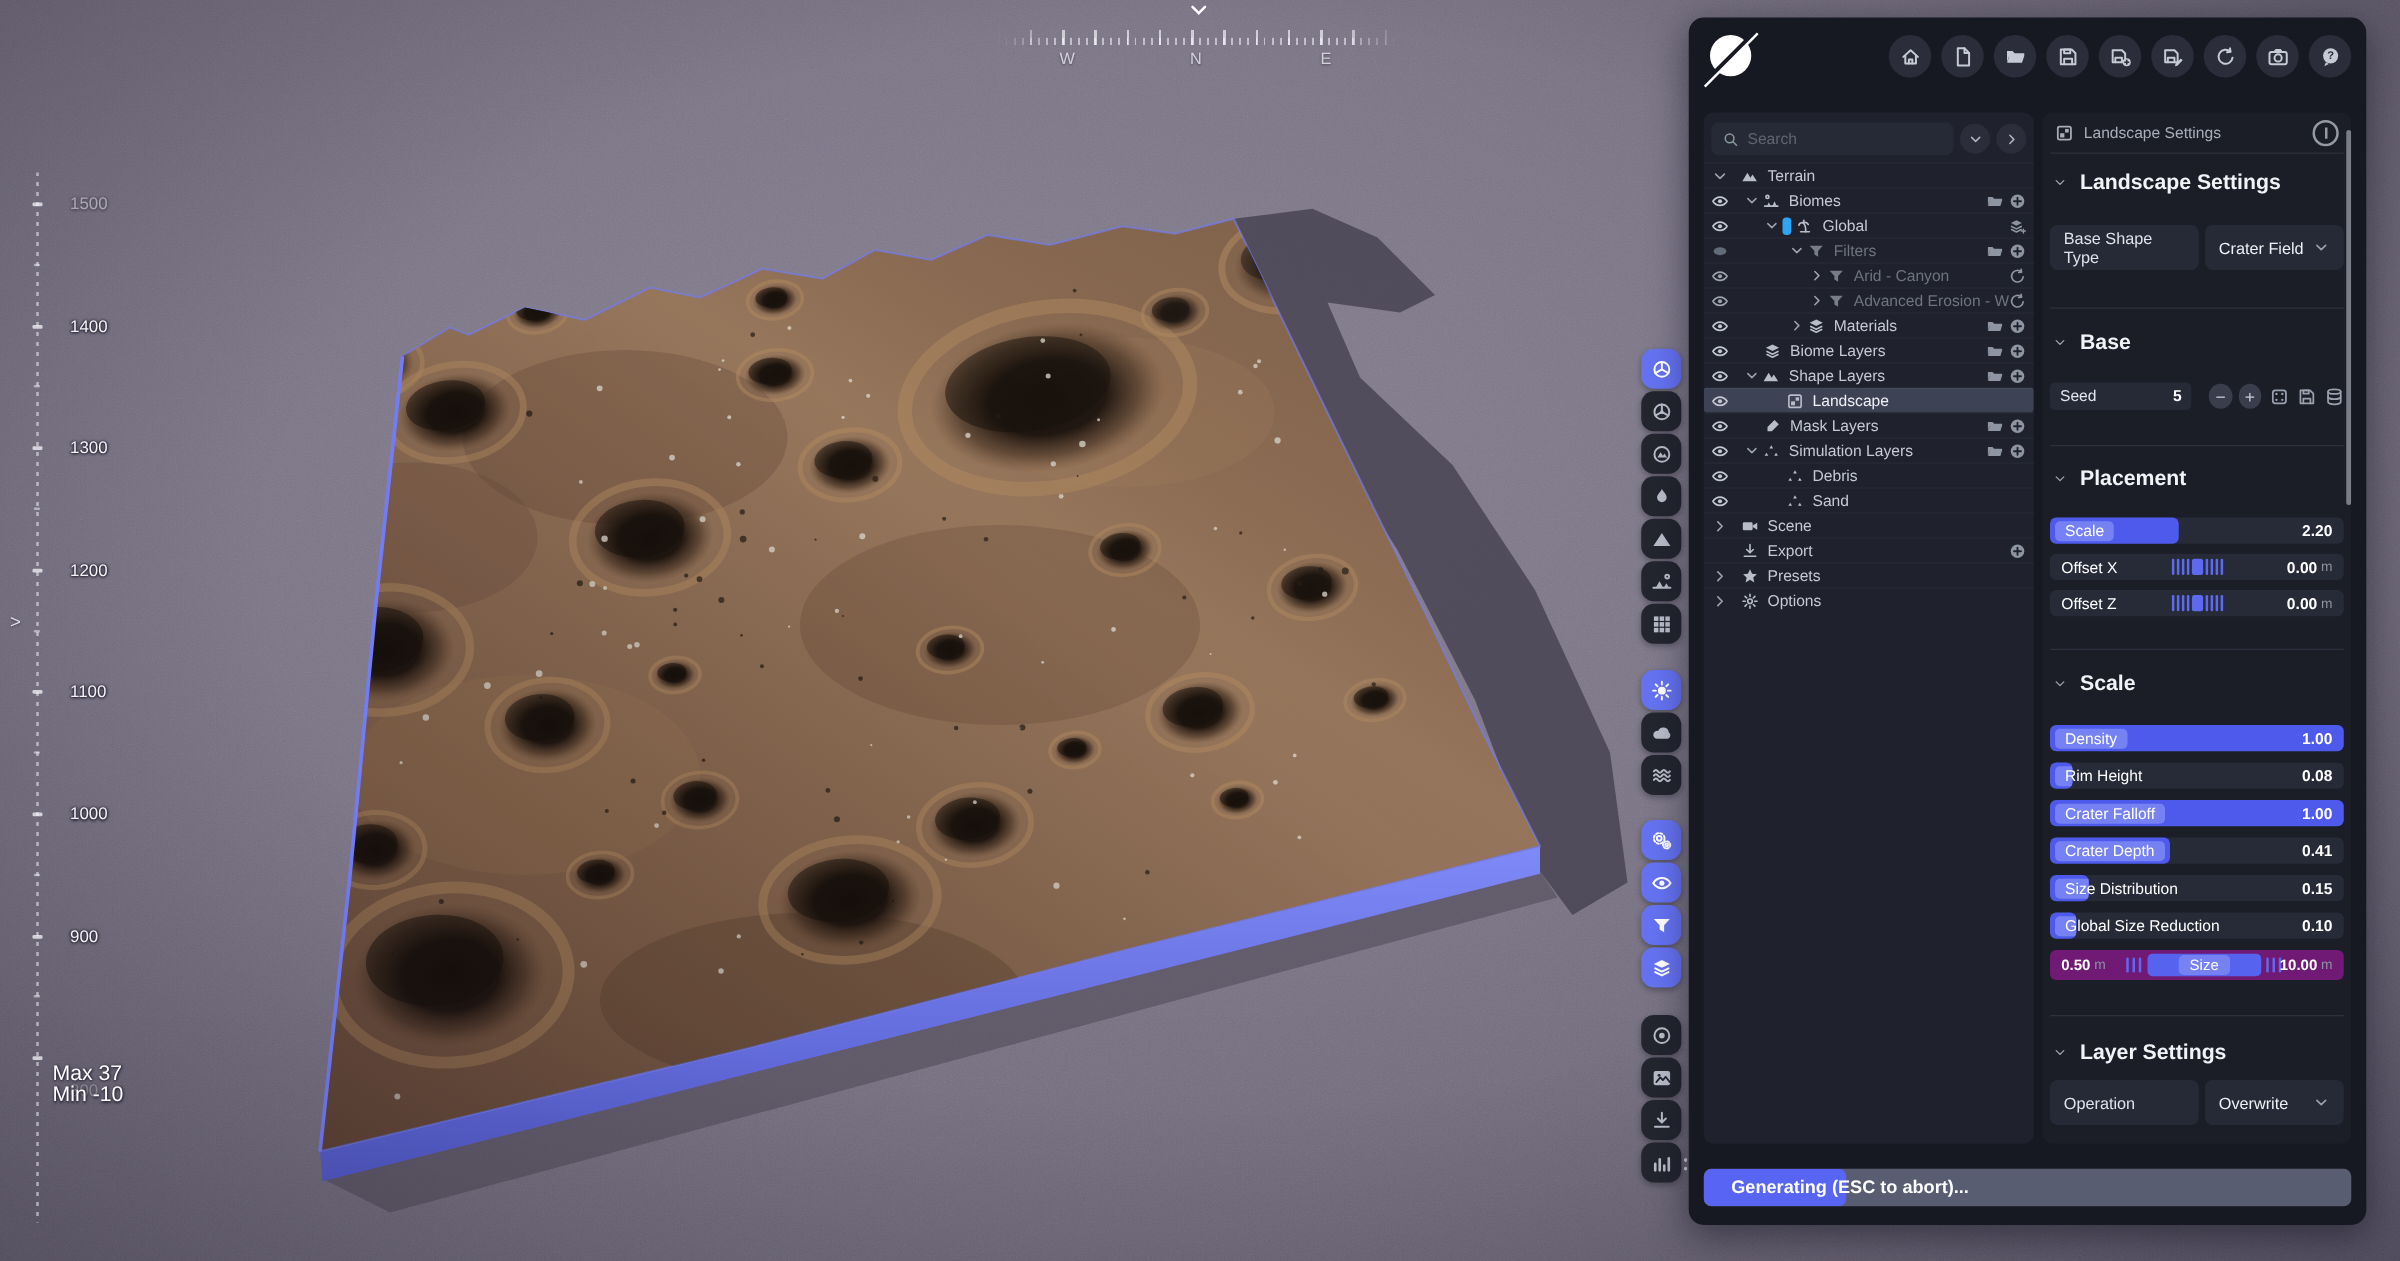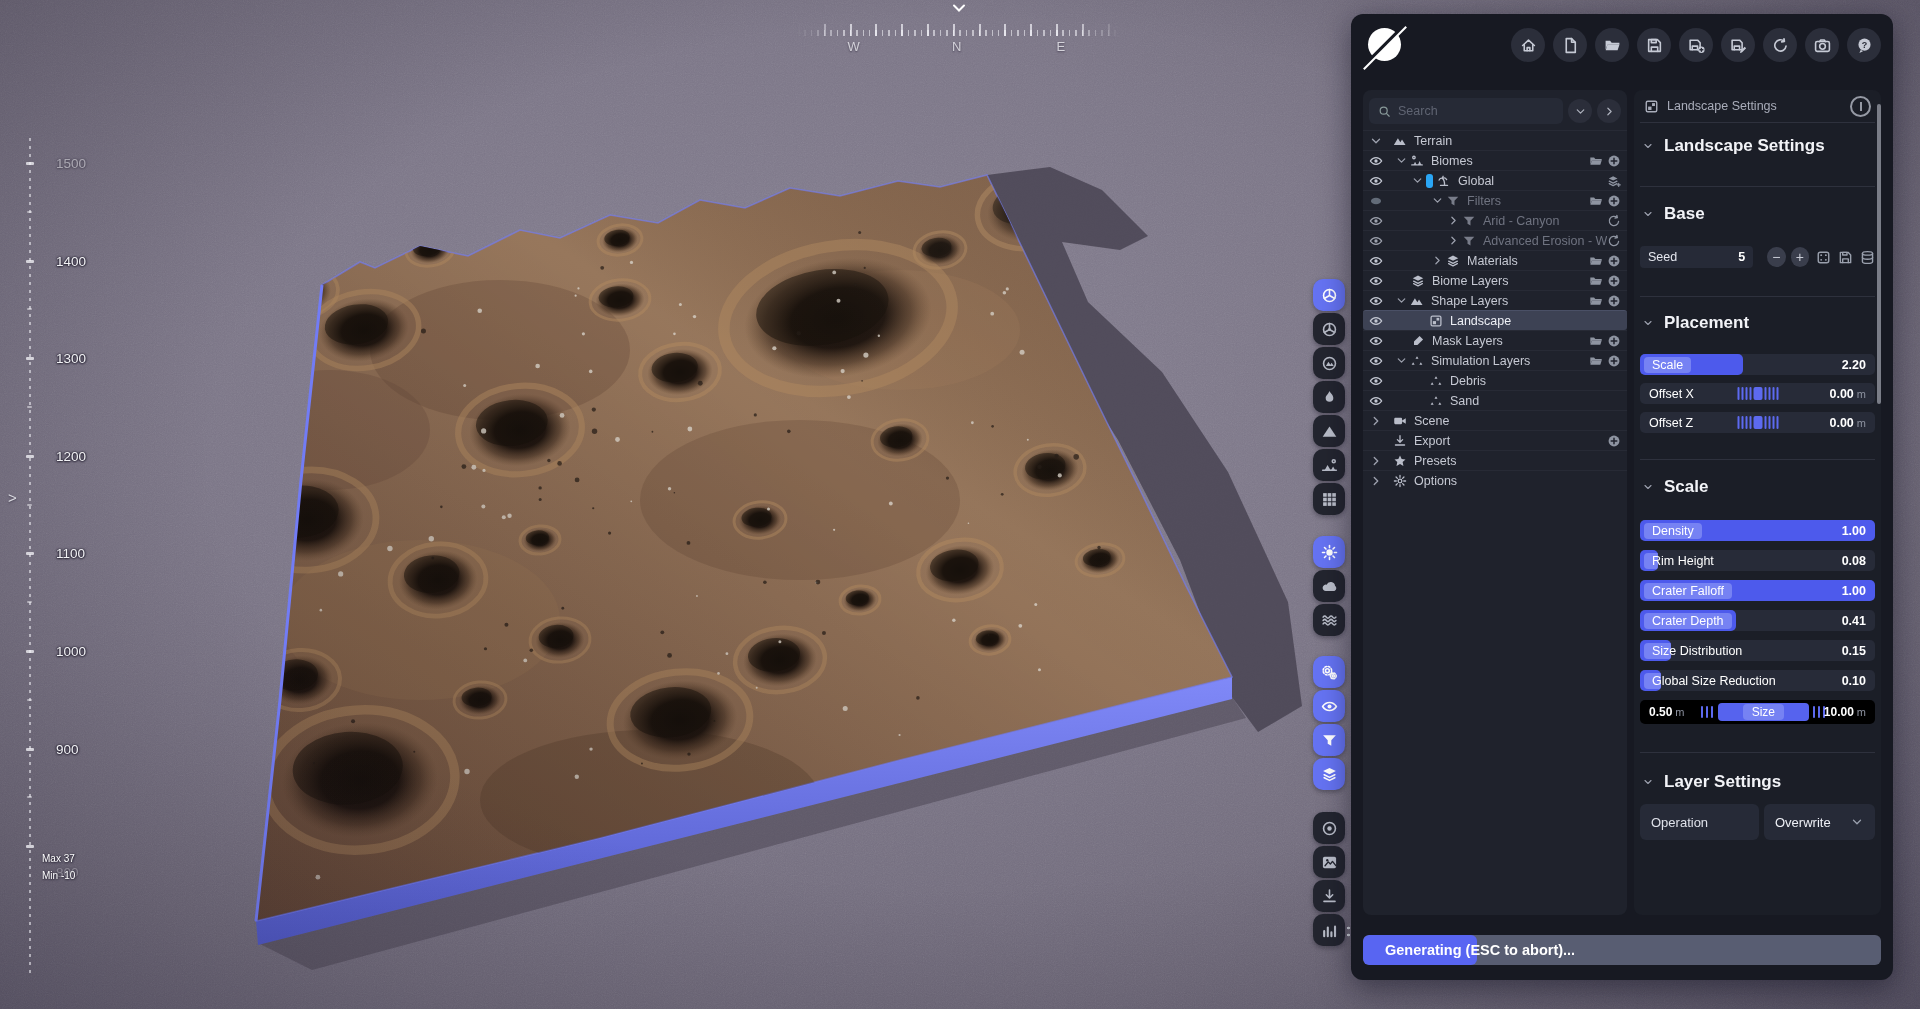--- a/index.html
+++ b/index.html
@@ -22,21 +22,21 @@
   .clabel{position:absolute;bottom:-4px;transform:translateX(-50%);font-size:13px;color:rgba(245,245,250,.75);
     text-shadow:0 1px 2px rgba(40,35,55,.6);letter-spacing:.5px}
 
   .ruler{position:absolute;left:0;top:128px;width:110px;height:860px;z-index:3}
   .rline{position:absolute;left:29px;top:10px;bottom:10px;width:2px;
     background:repeating-linear-gradient(180deg,rgba(245,245,250,.55) 0 3px,transparent 3px 8px)}
   .rtick{position:absolute;left:26px;width:8px;height:3px;background:rgba(245,245,250,.75);border-radius:1px}
   .rtick.half{left:27px;width:5px;height:2px;background:rgba(245,245,250,.5)}
   .rlabel{position:absolute;left:56px;font-size:13.5px;color:#f2f2f5;transform:translateY(-50%);
     text-shadow:0 1px 2px #2c2838,1px 0 2px #2c2838,-1px 0 2px #2c2838}
-  .stats{position:absolute;left:42px;top:850px;z-index:4;font-size:10px;line-height:17px;color:#fff;
+  .stats{position:absolute;left:42px;top:850px;z-index:4;font-size:17px;line-height:17px;color:#fff;
     text-shadow:0 1px 2px #2c2838,1px 0 2px #2c2838}
   .expander{position:absolute;left:8px;top:489px;color:#dcdce2;font-size:15px;z-index:3;
     text-shadow:0 1px 2px rgba(40,35,55,.6)}
 
   
   .sidebar{position:absolute;left:1313px;top:0;width:32px;height:1009px;z-index:6}
   .sbtn{position:absolute;left:0;width:32px;height:32px;border-radius:10px;background:#23252f;color:#b9bdc9;
     display:flex;align-items:center;justify-content:center;box-shadow:0 2px 5px rgba(10,10,20,.35)}
   .sbtn.active{background:#6573f2;color:#fff}
   .drag-dots{position:absolute;left:1347px;top:926px;width:3px;height:12px;z-index:7;
@@ -102,21 +102,21 @@
   .srow .fill{position:absolute;left:0;top:0;bottom:0;border-radius:5px;background:#4d5aec;overflow:hidden}
   .srow .chip{position:absolute;left:4px;top:2.5px;bottom:2.5px;background:#7682f3;border-radius:4px;
     display:flex;align-items:center;padding:0 8px}
   .srow .chip i{visibility:hidden;font-style:normal}
   .srow .slbl{position:absolute;left:12px;top:0;bottom:0;display:flex;align-items:center;color:#fff;z-index:2;white-space:nowrap}
   .srow .sval{position:absolute;right:9px;top:0;bottom:0;display:flex;align-items:center;gap:3px;color:#fff;font-weight:bold;z-index:2}
   .srow .unit{color:#8d92a0;font-weight:normal;font-size:11px}
   .scrubw{position:absolute;left:50%;transform:translateX(-50%);top:4px;bottom:4px;display:flex;gap:2px;align-items:stretch}
   .scrubw .b{width:2px;background:#5d6af0;border-radius:1px}
   .scrubw .B{width:9px;background:#5d6af0;border-radius:2px}
-  .rangerow{position:relative;height:24px;background:#000000;border-radius:5px;margin:0 4px;font-size:12px;color:#fff}
+  .rangerow{position:relative;height:24px;background:#701a75;border-radius:5px;margin:0 4px;font-size:12px;color:#fff}
   .rangerow .lmin,.rangerow .lmax{position:absolute;top:0;bottom:0;display:flex;align-items:center;gap:3px;font-weight:bold}
   .rangerow .lmin{left:9px}.rangerow .lmax{right:9px}
   .rangerow .band{position:absolute;top:3px;bottom:3px;background:#5663ee;border-radius:4px;display:flex;
     align-items:center;justify-content:center}
   .rangerow .bandchip{background:#7682f3;border-radius:4px;padding:1px 9px}
   .rticks{position:absolute;top:6px;bottom:6px;display:flex;gap:3px}
   .rticks .b{width:2px;background:#5d6af0;border-radius:1px}
 
   .scrollbar{position:absolute;right:0;top:14px;width:4px;height:300px;border-radius:2px;background:#8b8e99;opacity:.85}
 
@@ -1318,20 +1318,33 @@
           <div class="sect" style="margin-top: 13px;">
             <span class="sc">
               <span style="display: flex;">
                 <svg width="12" height="12" viewBox="0 0 16 16" fill="none" stroke="currentColor" stroke-width="1.5" stroke-linecap="round" stroke-linejoin="round">
                   <path d="M4 6l4 4 4-4"></path>
                 </svg>
               </span>
             </span>
             <span>Landscape Settings</span>
           </div>
+          <div class="selrow" style="margin-top: 24px;">
+            <div class="box lab">Base Shape Type</div>
+            <div class="box val">
+              <span>Crater Field</span>
+              <span class="cv">
+                <span style="display: flex;">
+                  <svg width="14" height="14" viewBox="0 0 16 16" fill="none" stroke="currentColor" stroke-width="1.5" stroke-linecap="round" stroke-linejoin="round">
+                    <path d="M4 6l4 4 4-4"></path>
+                  </svg>
+                </span>
+              </span>
+            </div>
+          </div>
           <hr class="sdiv" style="margin-top: 30px;">
           <div class="sect" style="margin-top: 17px;">
             <span class="sc">
               <span style="display: flex;">
                 <svg width="12" height="12" viewBox="0 0 16 16" fill="none" stroke="currentColor" stroke-width="1.5" stroke-linecap="round" stroke-linejoin="round">
                   <path d="M4 6l4 4 4-4"></path>
                 </svg>
               </span>
             </span>
             <span>Base</span>

